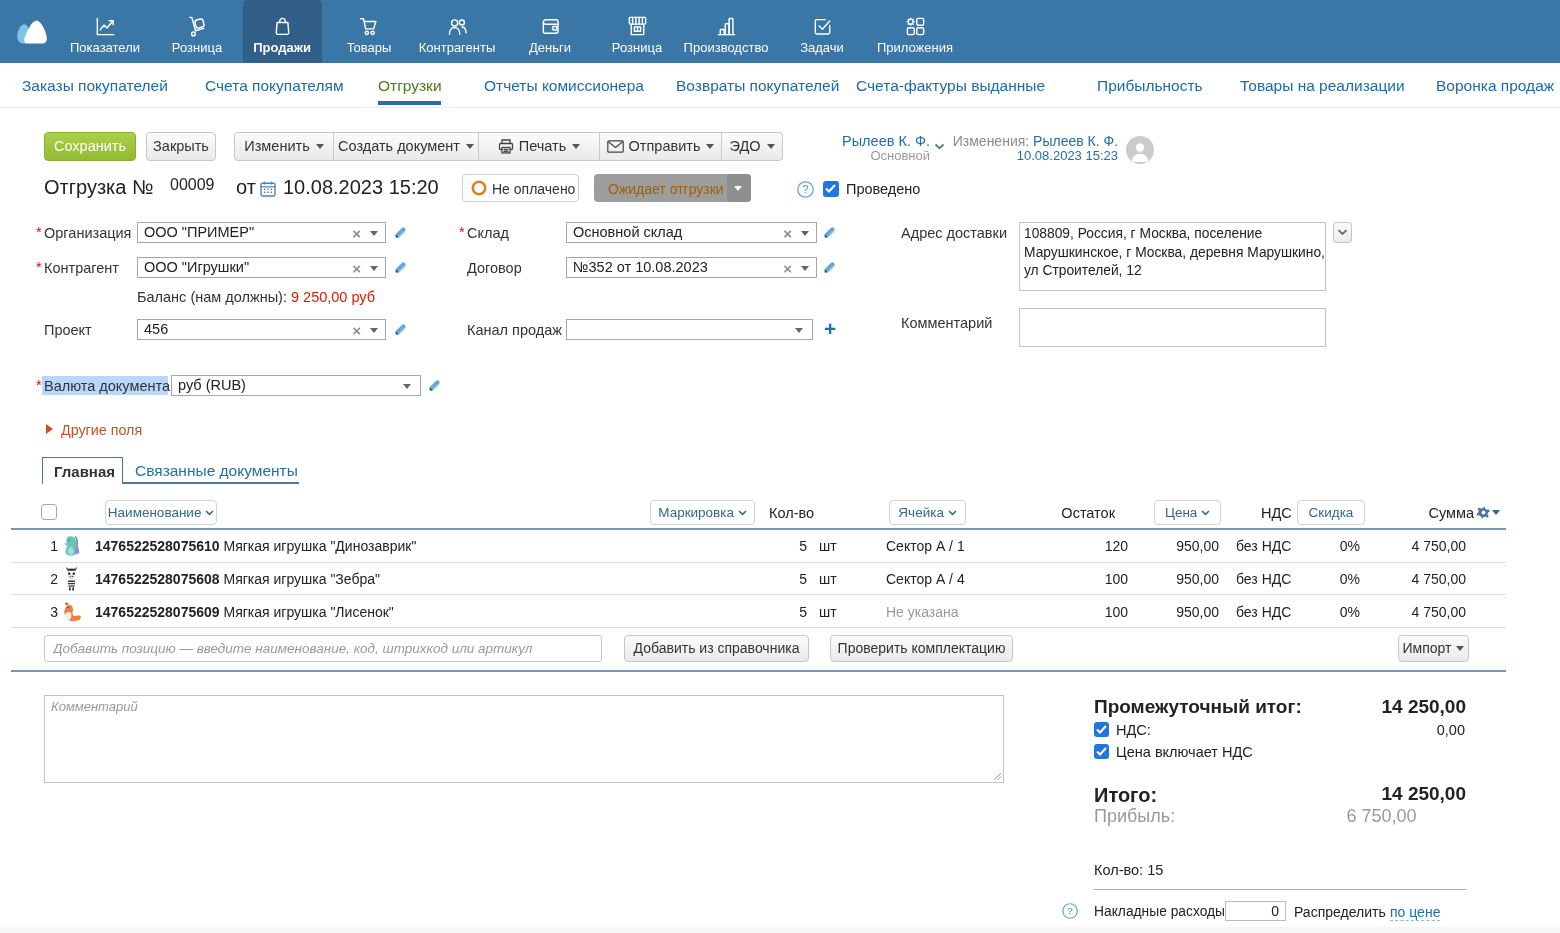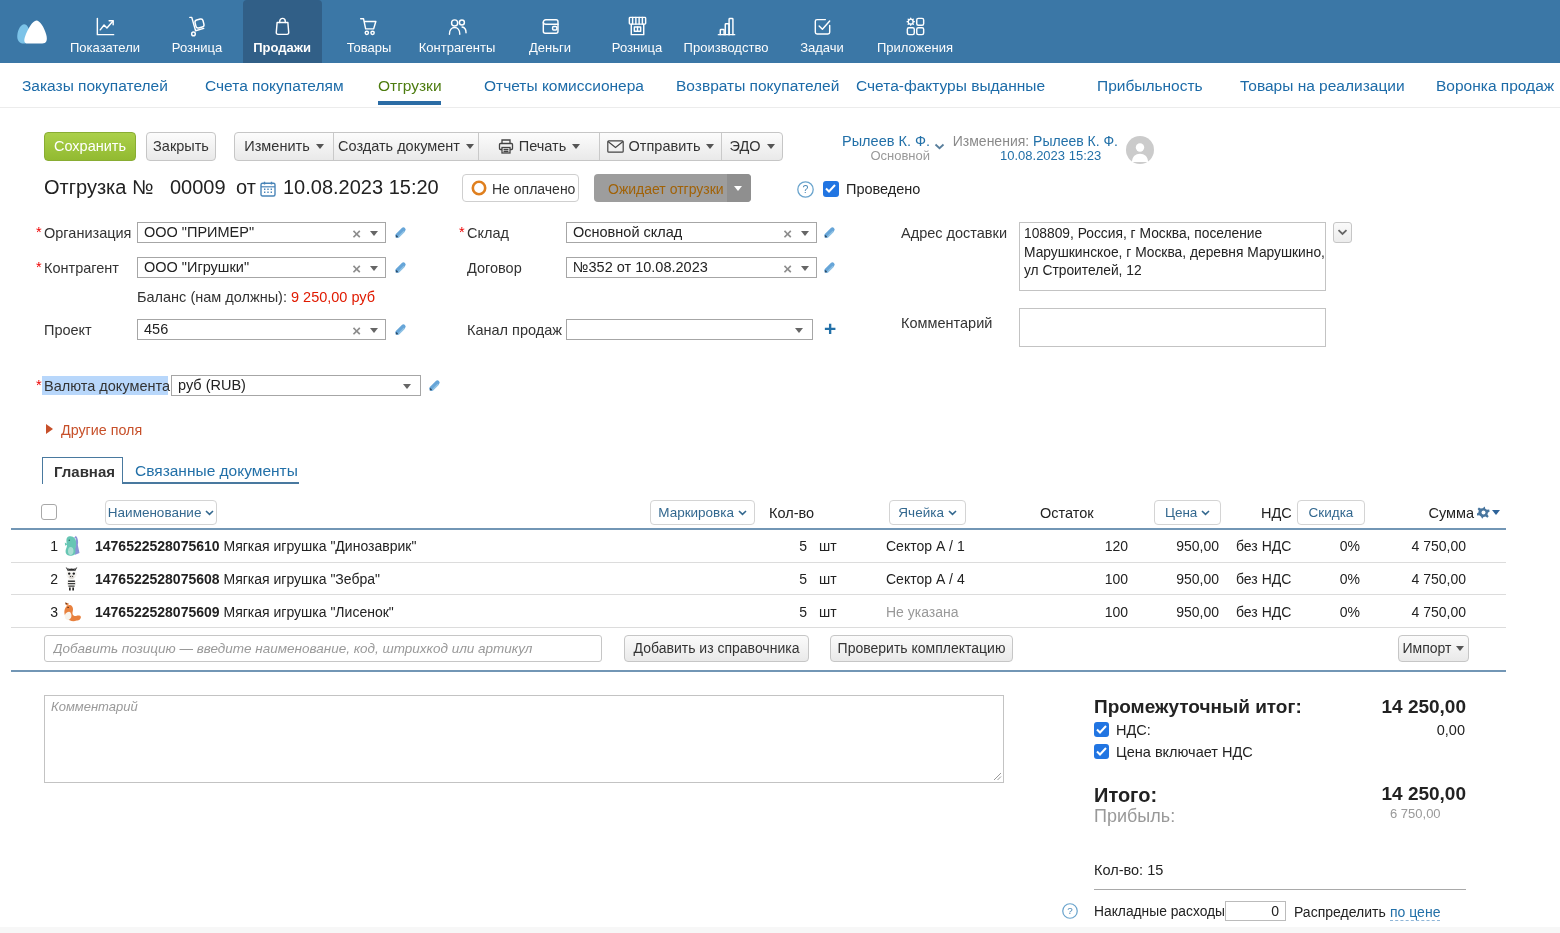--- a/index.html
+++ b/index.html
@@ -161,29 +161,29 @@
         <path d="M1,1.5 L8.5,7.5 L16,1.5"></path>
       </svg>Отправить<span class="car"></span></div>
   <div class="seg" style="width:61px">ЭДО<span class="car"></span></div>
 </div>
 <div class="abs blue" style="left:830px;top:133px;width:100px;text-align:right;font-size:14.5px">Рылеев К. Ф.</div>
 <svg class="abs" style="left:934px;top:143px" width="11" height="7" viewBox="0 0 11 7" fill="none" stroke="#587e9c" stroke-width="1.8">
     <path d="M1.5,1.5 L5.5,5.2 L9.5,1.5"></path>
   </svg>
 <div class="abs" style="left:830px;top:148px;width:100px;text-align:right;font-size:13px;color:#999">Основной</div>
 <div class="abs" style="left:900px;top:133px;width:218px;text-align:right;font-size:14px;color:#8a8a8a">Изменения: <span class="blue">Рылеев К. Ф.</span></div>
-<div class="abs blue" style="left:1000px;top:148px;width:118px;font-size:13px">10.08.2023 15:23</div>
+<div class="abs blue" style="left:1000px;top:148px;width:118px;text-align:right;font-size:13px">10.08.2023 15:23</div>
 <svg class="abs" style="left:1126px;top:136px" width="28" height="28" viewBox="0 0 28 28">
     <circle cx="14" cy="14" r="14" fill="#cbcbcb"></circle>
     <circle cx="14" cy="11.5" r="4.2" fill="#fff"></circle>
     <path d="M6,26 c0-5.5 3.6-8.3 8-8.3 s8,2.8 8,8.3 L6,26 Z" fill="#fff"></path>
   </svg>
 
 <span class="abs" style="left:44px;top:176px;font-size:20px;color:#222">Отгрузка №</span>
-<span class="abs" style="left:170px;top:176px;font-size:20px;color:#222">00009</span>
+<span class="abs" style="left:170px;top:176px;font-size:16px;color:#222">00009</span>
 <span class="abs" style="left:236px;top:176px;font-size:20px;color:#222">от</span>
 <svg class="abs" style="left:260px;top:181px" width="16" height="16" viewBox="0 0 16 16" fill="none" stroke="#4a85b8" stroke-width="1.4">
     <rect x="1" y="2.2" width="14" height="12.8" rx="1.5"></rect>
     <path d="M1,5.8 H15" stroke-width="1.2"></path>
     <path d="M4.5,0.8 V3.4 M11.5,0.8 V3.4"></path>
     <g stroke-width="1.6">
       <path d="M4,8.3 h1.4 M7.3,8.3 h1.4 M10.6,8.3 h1.4 M4,11.3 h1.4 M7.3,11.3 h1.4 M10.6,11.3 h1.4"></path>
     </g>
   </svg>
 <span class="abs" style="left:283px;top:176px;font-size:20px;color:#222">10.08.2023 15:20</span>
@@ -280,21 +280,21 @@
 <div class="hbtn" style="left:105px;top:500px;width:112px;line-height:23px">Наименование <svg width="9" height="6" viewBox="0 0 9 6" style="vertical-align:1px">
       <path d="M1,1 L4.5,4.3 L8,1" fill="none" stroke="#33688f" stroke-width="1.6"></path>
     </svg></div>
 <div class="hbtn" style="left:650px;top:500px;width:105px;line-height:23px">Маркировка <svg width="9" height="6" viewBox="0 0 9 6" style="vertical-align:1px">
       <path d="M1,1 L4.5,4.3 L8,1" fill="none" stroke="#33688f" stroke-width="1.6"></path>
     </svg></div>
 <span class="htx" style="left:769px;top:505px">Кол-во</span>
 <div class="hbtn" style="left:889px;top:500px;width:77px;line-height:23px">Ячейка <svg width="9" height="6" viewBox="0 0 9 6" style="vertical-align:1px">
       <path d="M1,1 L4.5,4.3 L8,1" fill="none" stroke="#33688f" stroke-width="1.6"></path>
     </svg></div>
-<div class="htx" style="left:1040px;top:505px;width:75px;text-align:left">Остаток</div>
+<div class="htx" style="left:1040px;top:505px;width:75px;text-align:right">Остаток</div>
 <div class="hbtn" style="left:1154px;top:500px;width:67px;line-height:23px">Цена <svg width="9" height="6" viewBox="0 0 9 6" style="vertical-align:1px">
       <path d="M1,1 L4.5,4.3 L8,1" fill="none" stroke="#33688f" stroke-width="1.6"></path>
     </svg></div>
 <span class="htx" style="left:1261px;top:505px">НДС</span>
 <div class="hbtn" style="left:1297px;top:500px;width:68px;line-height:23px">Скидка</div>
 <div class="htx" style="left:1400px;top:505px;width:74px;text-align:right">Сумма</div>
 <svg class="abs" style="left:1477px;top:506px" width="13" height="13" viewBox="0 0 14 14">
     <path d="M7,0.5 L8,2.6 a4.6,4.6 0 0 1 2,0.8 L12.3,2.7 L13.3,4.6 L11.6,6.2 a4.6,4.6 0 0 1 0,2 L13.3,9.8 L12.3,11.6 L10,10.9 a4.6,4.6 0 0 1 -2,0.8 L7,13.8 L5.2,11.7 a4.6,4.6 0 0 1 -2-0.8 L1,11.6 L0,9.8 L1.7,8.2 a4.6,4.6 0 0 1 0-2 L0,4.6 L1,2.7 L3.2,3.4 a4.6,4.6 0 0 1 2-0.8 Z" fill="#48759e" transform="rotate(12 7 7)"></path>
     <circle cx="7" cy="7" r="2.1" fill="#fff"></circle>
   </svg>
@@ -389,21 +389,21 @@
 <div class="abs" style="left:1390px;top:722px;width:75px;text-align:right;font-size:14.5px;color:#222">0,00</div>
 <div class="chk" style="left:1094px;top:744px;width:15px;height:15px">
     <svg width="11" height="9" viewBox="0 0 11 9">
       <path d="M1,4.5 L4,7.5 L10,1" fill="none" stroke="#fff" stroke-width="2"></path>
     </svg>
   </div>
 <span class="abs" style="left:1116px;top:744px;font-size:14.5px;color:#222">Цена включает НДС</span>
 <span class="abs" style="left:1094px;top:784px;font-size:20px;font-weight:bold;color:#222">Итого:</span>
 <div class="abs" style="left:1316px;top:783px;width:150px;text-align:right;font-size:19px;font-weight:bold;color:#222">14 250,00</div>
 <span class="abs" style="left:1094px;top:806px;font-size:18px;color:#999">Прибыль:</span>
-<div class="abs" style="left:1390px;top:806px;width:75px;text-align:left;font-size:13px;color:#999">6 750,00</div>
+<div class="abs" style="left:1344px;top:806px;width:75px;text-align:center;font-size:18px;color:#999">6 750,00</div>
 <span class="abs" style="left:1094px;top:862px;font-size:14.5px;color:#222">Кол-во: 15</span>
 <div class="abs" style="left:1094px;top:889px;width:372px;height:1px;background:#a9a9a9"></div>
 <svg class="abs" style="left:1062px;top:903px" width="16" height="16" viewBox="0 0 17 17">
     <circle cx="8.5" cy="8.5" r="7.7" fill="#fff" stroke="#6aa4cd" stroke-width="1.3"></circle>
     <text x="8.5" y="12.2" font-size="10.5" fill="#4a87b5" text-anchor="middle" font-family="Liberation Sans">?</text>
   </svg>
 <span class="abs" style="left:1094px;top:904px;font-size:13.8px;color:#222">Накладные расходы</span>
 <input class="abs" style="left: 1225px; top: 901px; width: 61px; height: 20px; border: 1px solid rgb(187, 187, 187); text-align: right; padding-right: 6px; font-size: 14px; color: rgb(34, 34, 34);" value="0" readonly="">
 <span class="abs" style="left:1294px;top:904px;font-size:14px;color:#222">Распределить</span>
 <span class="abs" style="left:1390px;top:904px;font-size:14px;color:#2270a8;border-bottom:1px dashed #8fb6d8">по цене</span>

